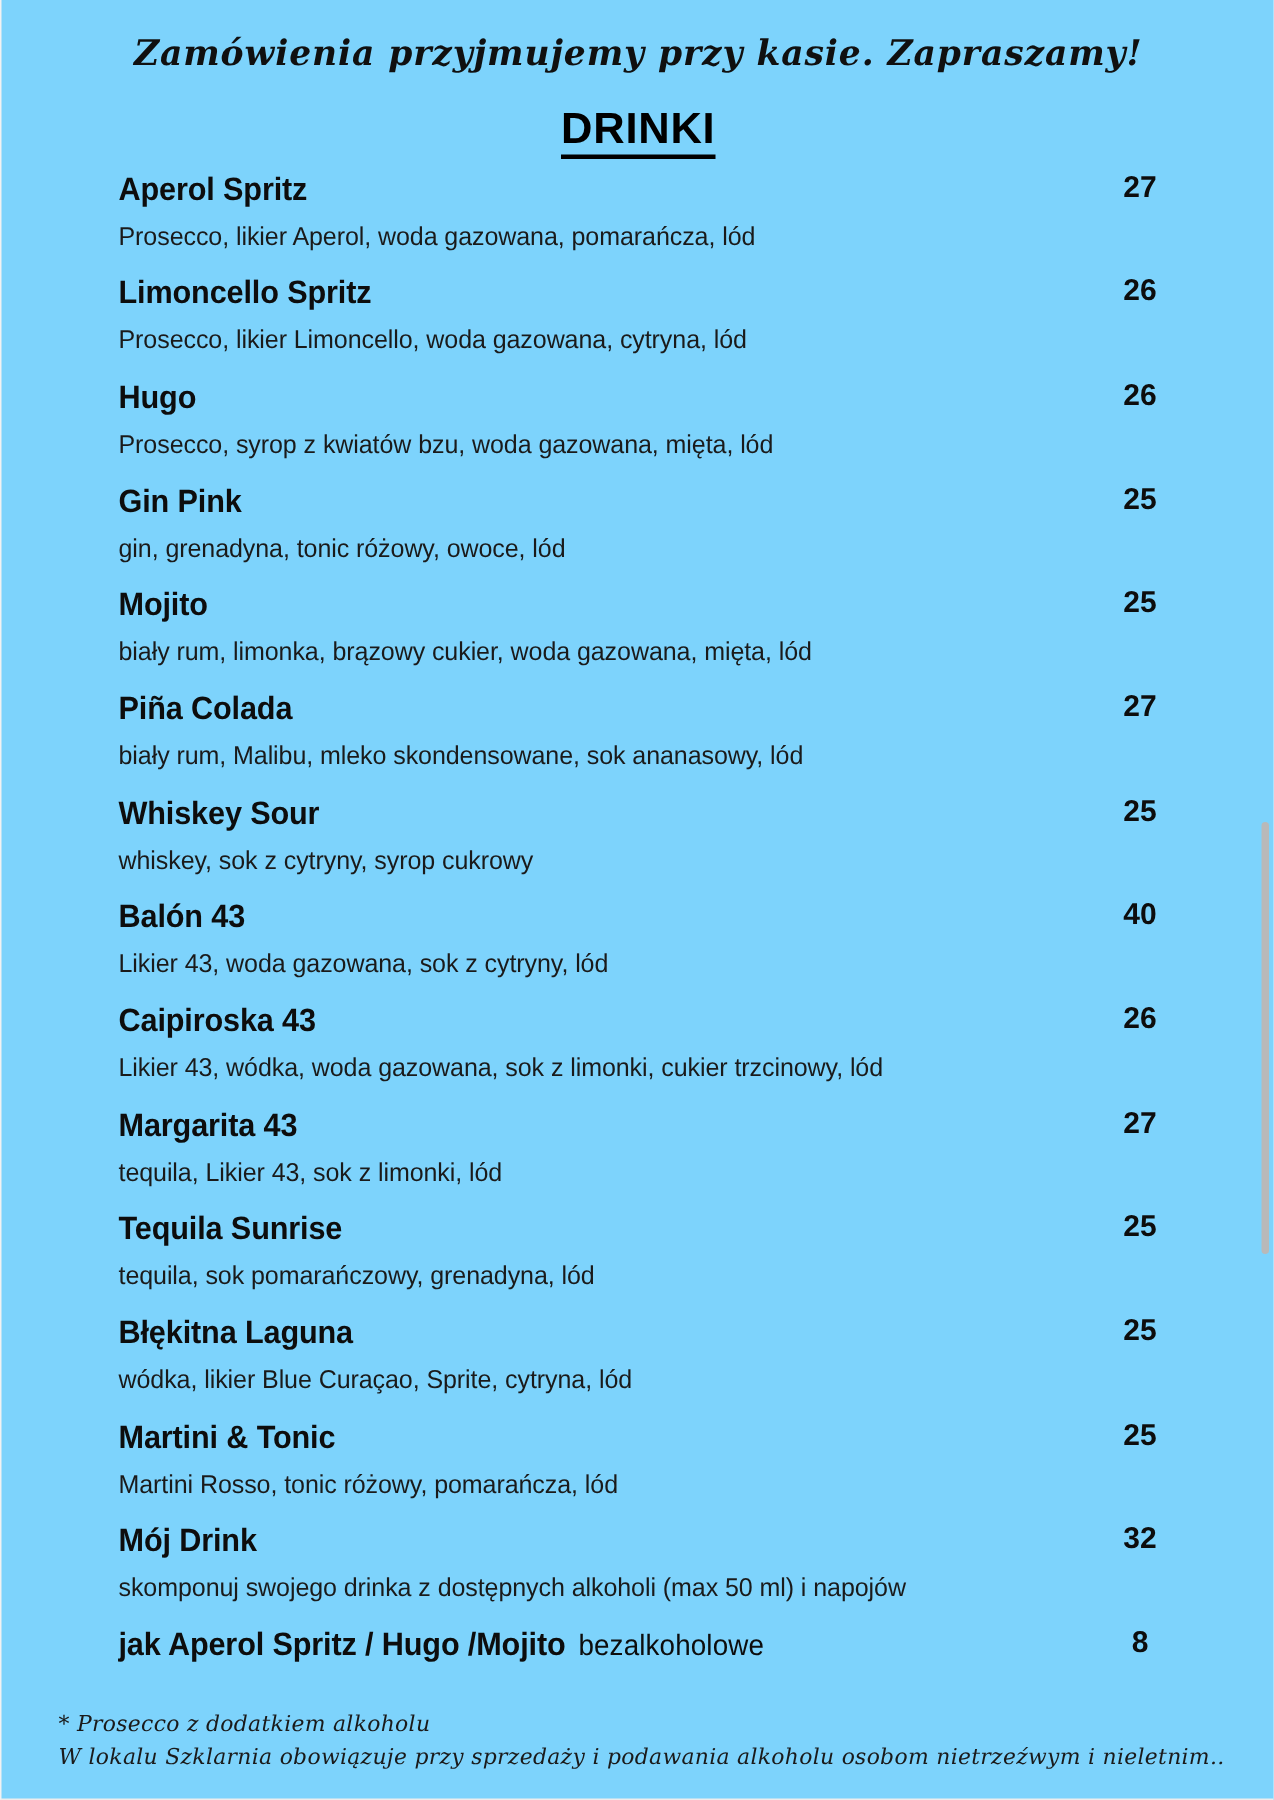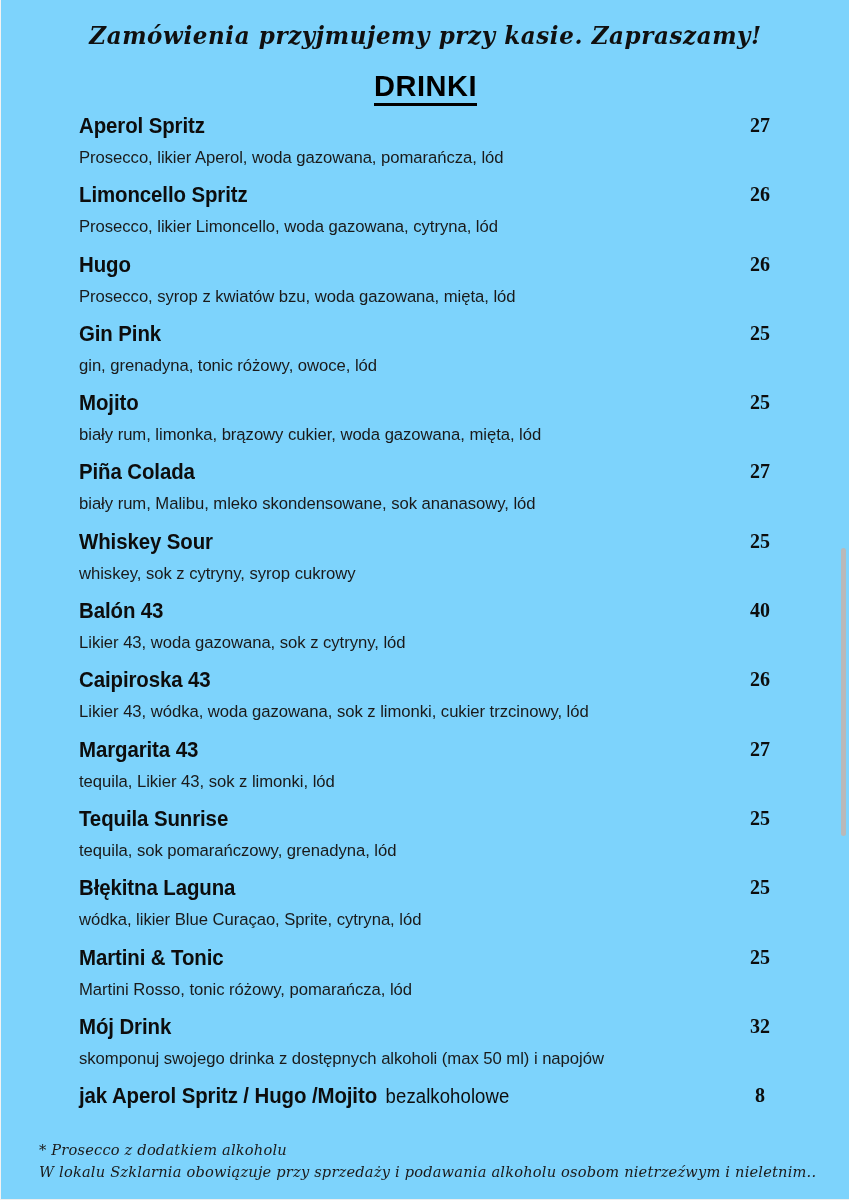--- a/index.html
+++ b/index.html
@@ -91,21 +91,21 @@
     white-space: nowrap;
   }
   .item-name .suffix {
     font-weight: 400;
     font-size: 19.5px;
     padding-left: 9px;
     letter-spacing: 0.1px;
   }
 
   .item-price {
-    font-family: Liberation Serif, serif;
+    font-family: Liberation Sans, sans-serif;
     font-weight: 700;
     font-size: 20px;
     color: #0d0d0d;
     width: 70px;
     text-align: center;
     margin-right: -16px;
     flex: 0 0 auto;
   }
 
   .item-desc {

